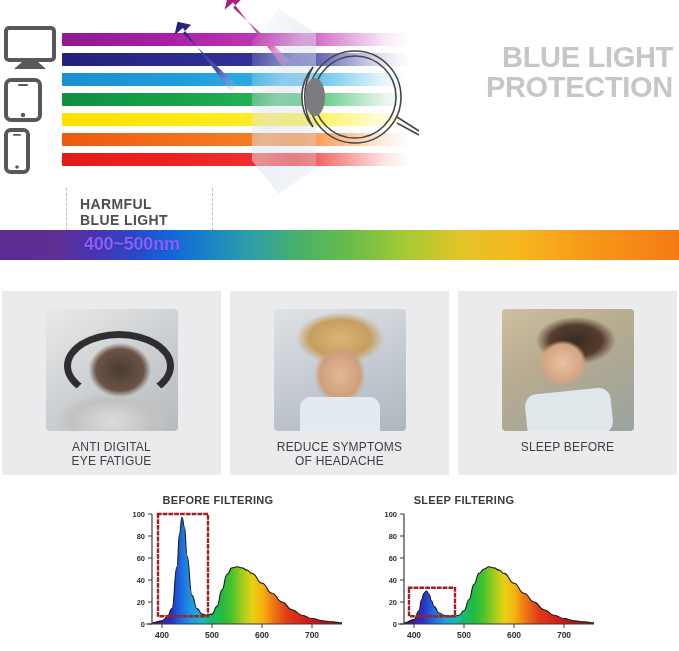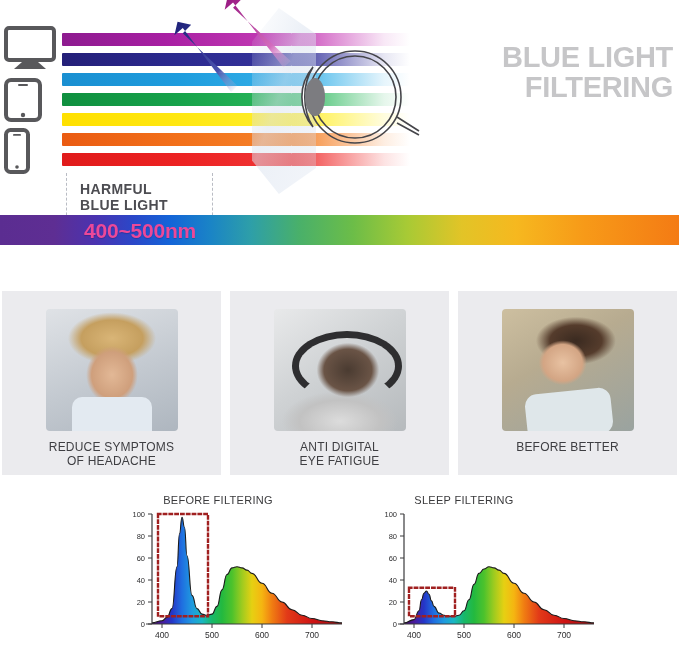--- a/index.html
+++ b/index.html
@@ -92,21 +92,21 @@
     font-weight: bold;
     font-size: 29px;
     line-height: 30px;
     letter-spacing: -0.3px;
   }
   #headline div { white-space: nowrap; }
 
   
   #harmful-zone {
     position: absolute;
-    left: 0; top: 173px;
+    left: 0; top: 188px;
     width: 574px; height: 88px;
   }
   .dash-guide {
     position: absolute;
     top: 0; height: 72px;
     border-left: 1px dashed #b9bcc4;
   }
   .dash-left  { left: 66px; }
   .dash-right { left: 212px; }
 
@@ -126,23 +126,23 @@
     width: 679px; height: 30px;
     background: linear-gradient(90deg,
       #5b2d91 0%, #5e2e93 8%, #4a33b0 14%, #2b47c8 19.5%,
       #1464d8 25%, #1a84c6 31%, #2e9fa8 37%,
       #49b06a 44%, #6cbd48 52%, #a8ca35 60%,
       #e2c427 68%, #f6b81f 76%, #f79a18 86%, #f47b14 100%);
   }
   #nm-label {
     position: absolute;
     left: 84px; top: 46px;
-    color: #ec4899;
+    color: #8b5cf6;
     font-weight: bold;
-    font-size: 21px;
+    font-size: 18px;
     letter-spacing: -0.2px;
     text-shadow: 0 1px 1px rgba(0,0,0,.18);
   }
 
   
   #benefits {
     position: absolute;
     left: 0; top: 291px;
     width: 679px; height: 184px;
     display: flex;
@@ -217,21 +217,21 @@
     width: 86px; height: 46px;
     background: #dfe7ea;
     border-radius: 12px;
     transform: rotate(-6deg);
   }
 
   
   #charts {
     position: absolute;
     left: 0; top: 494px;
-    width: 580px; height: 157px;
+    width: 580px; height: 157px; font-weight: bold;
   }
   .chart {
     position: absolute;
     top: 0;
     width: 260px;
     height: 157px;
   }
   .chart-before { left: 118px; }
   .chart-after  { left: 370px; }
   .chart-title {
@@ -309,59 +309,59 @@
         <circle cx="62" cy="52" r="41"></circle>
         <path d="M20 22 A46 46 0 0 0 20 82 A34 46 0 0 1 20 22 Z" fill="#ffffff"></path>
         <path d="M104 72 L126 86 M104 78 L126 90"></path>
       </g>
       <ellipse cx="22" cy="52" rx="10" ry="19" fill="#7c7c80"></ellipse>
     </svg>
   </div>
 
   <div id="headline">
     <div>BLUE LIGHT</div>
-    <div>FILTERING</div>
+    <div>PROTECTION</div>
   </div>
 </section>
 
 <section id="harmful-zone">
   <div class="dash-guide dash-left"></div>
   <div class="dash-guide dash-right"></div>
 
   <div id="harmful-label">
     <div>HARMFUL</div>
     <div>BLUE LIGHT</div>
   </div>
 
   <div id="spectrum-bar"></div>
   <div id="nm-label">400~500nm</div>
 </section>
 
 <section id="benefits">
+
+  <div class="card">
+    <div class="card-photo ph-fatigue"></div>
+    <div class="card-caption">
+      <div>ANTI DIGITAL</div>
+      <div>EYE FATIGUE</div>
+    </div>
+  </div>
 
   <div class="card">
     <div class="card-photo ph-headache"></div>
     <div class="card-caption">
       <div>REDUCE SYMPTOMS</div>
       <div>OF HEADACHE</div>
     </div>
   </div>
 
   <div class="card">
-    <div class="card-photo ph-fatigue"></div>
-    <div class="card-caption">
-      <div>ANTI DIGITAL</div>
-      <div>EYE FATIGUE</div>
-    </div>
-  </div>
-
-  <div class="card">
     <div class="card-photo ph-sleep"></div>
     <div class="card-caption">
-      <div>BEFORE BETTER</div>
+      <div>SLEEP BEFORE</div>
       <div></div>
     </div>
   </div>
 </section>
 
 <section id="charts">
 
   <div class="chart chart-before">
     <div class="chart-title left-shift">BEFORE FILTERING</div>
     <svg class="chart-svg" width="230" height="142" viewBox="0 0 230 142">

